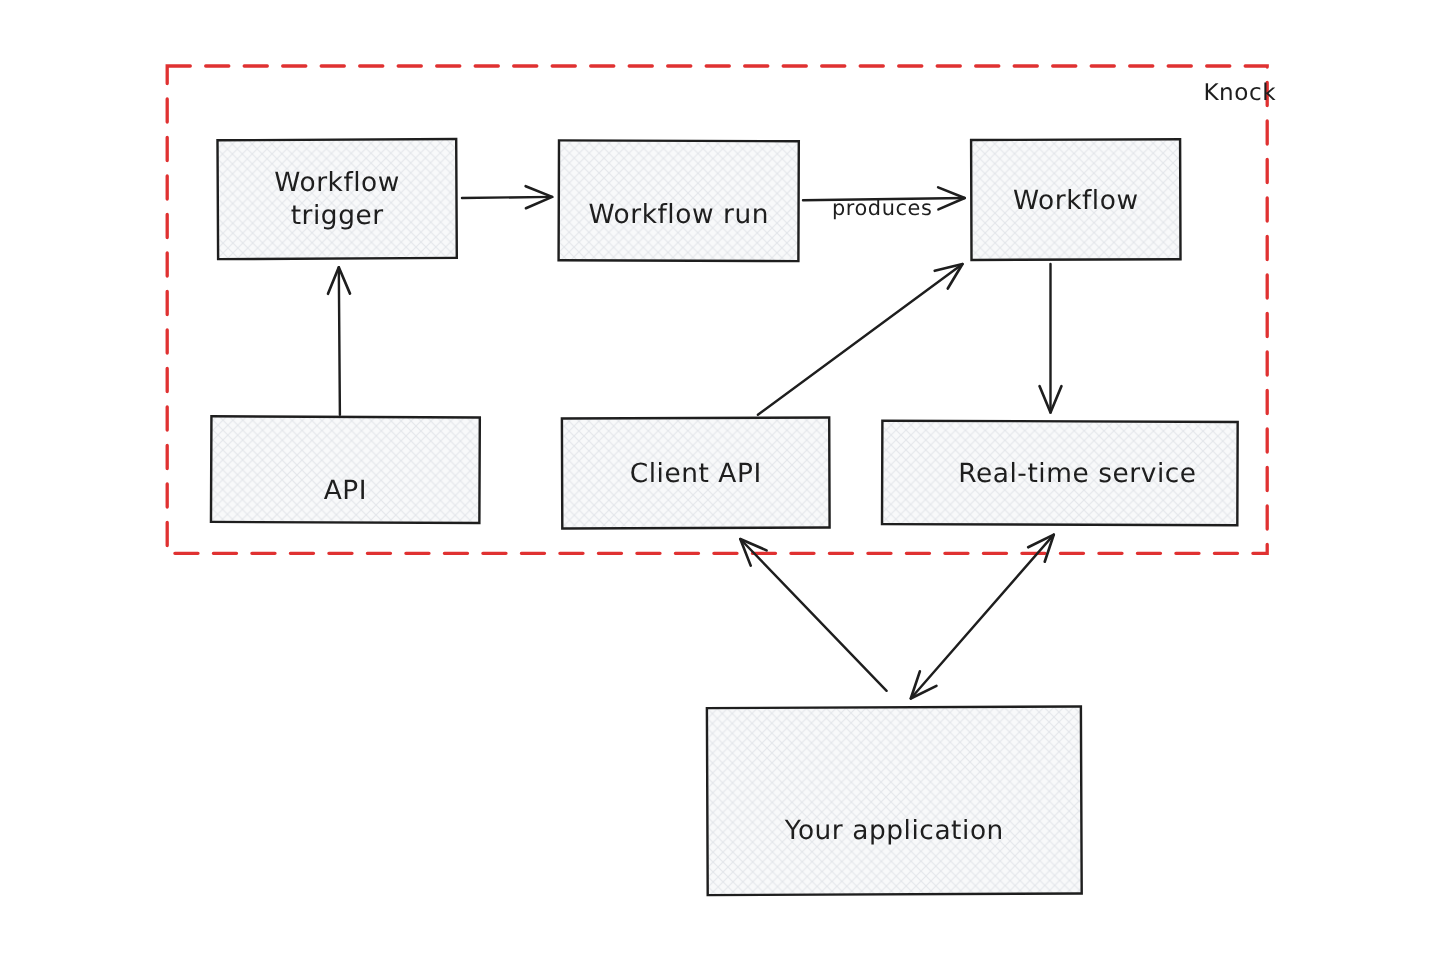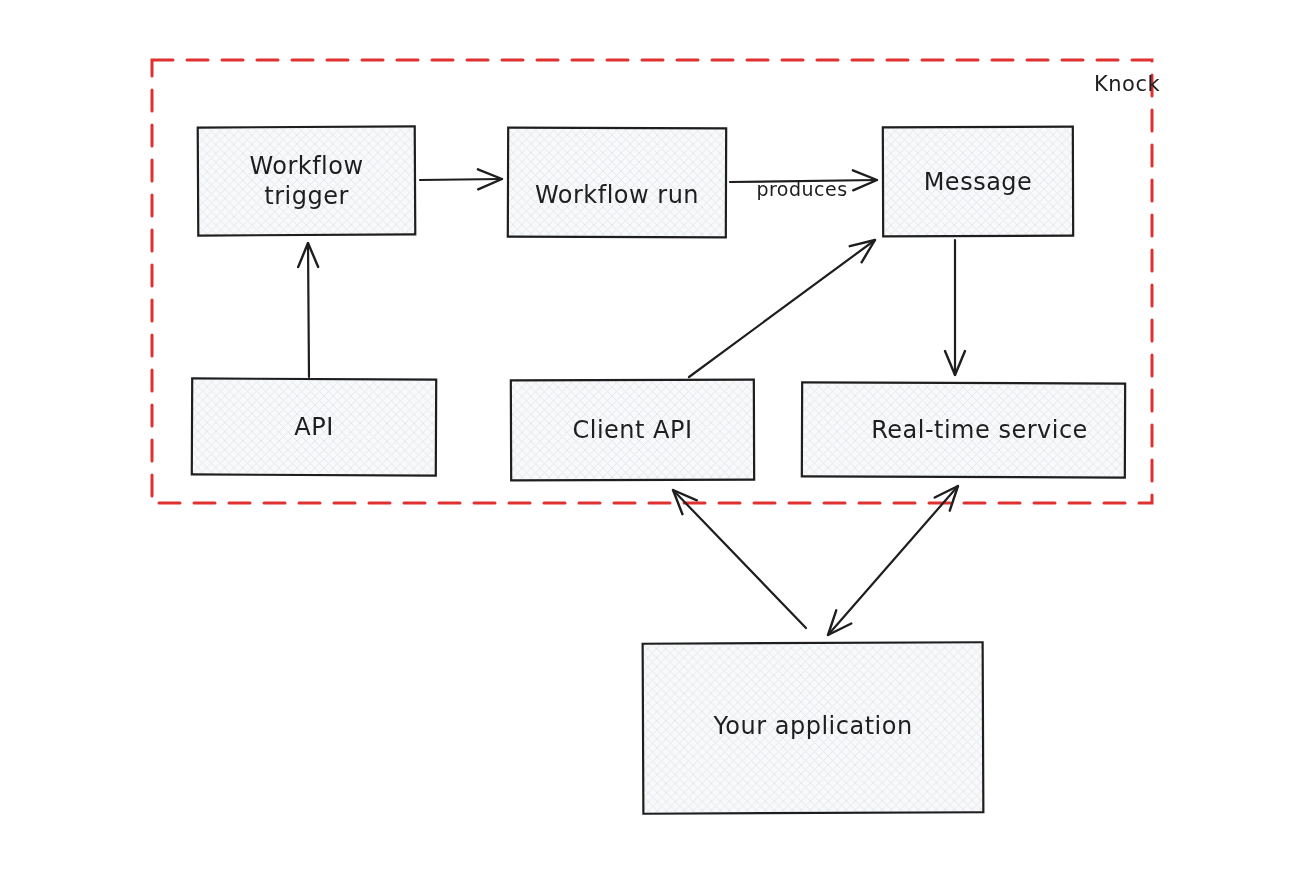--- a/index.html
+++ b/index.html
@@ -86,19 +86,19 @@
   </svg>
 
   <div class="frame-label" style="left:1094px;top:72px;">Knock</div>
 
   <div class="small-label" style="left:747px;top:137px;width:110px;text-align:center;margin-top:41px;">produces</div>
 
   <div class="label" style="left:198px;top:127px;width:217px;height:108px;border-radius:25px;">
     <span class="wrapcap">Workflow trigger</span>
   </div>
   <div class="label" style="left:508px;top:128px;width:218px;height:134px;">Workflow run</div>
-  <div class="label" style="left:883px;top:127px;width:190px;height:109px;">Message</div>
-  <div class="label" style="left:192px;top:379px;width:244px;height:96px;">API</div>
+  <div class="label" style="left:883px;top:127px;width:190px;height:109px;">Workflow</div>
+  <div class="label" style="left:192px;top:398px;width:244px;height:96px;">API</div>
   <div class="label" style="left:511px;top:380px;width:243px;height:100px;">Client API</div>
   <div class="label" style="left:802px;top:383px;width:323px;height:94px;padding-left:16px;">Real-time service</div>
-  <div class="label" style="left:643px;top:643px;width:340px;height:165px;">Your application</div>
+  <div class="label" style="left:643px;top:672px;width:340px;height:165px;">Your application</div>
 
 </div>
 
 </body></html>

